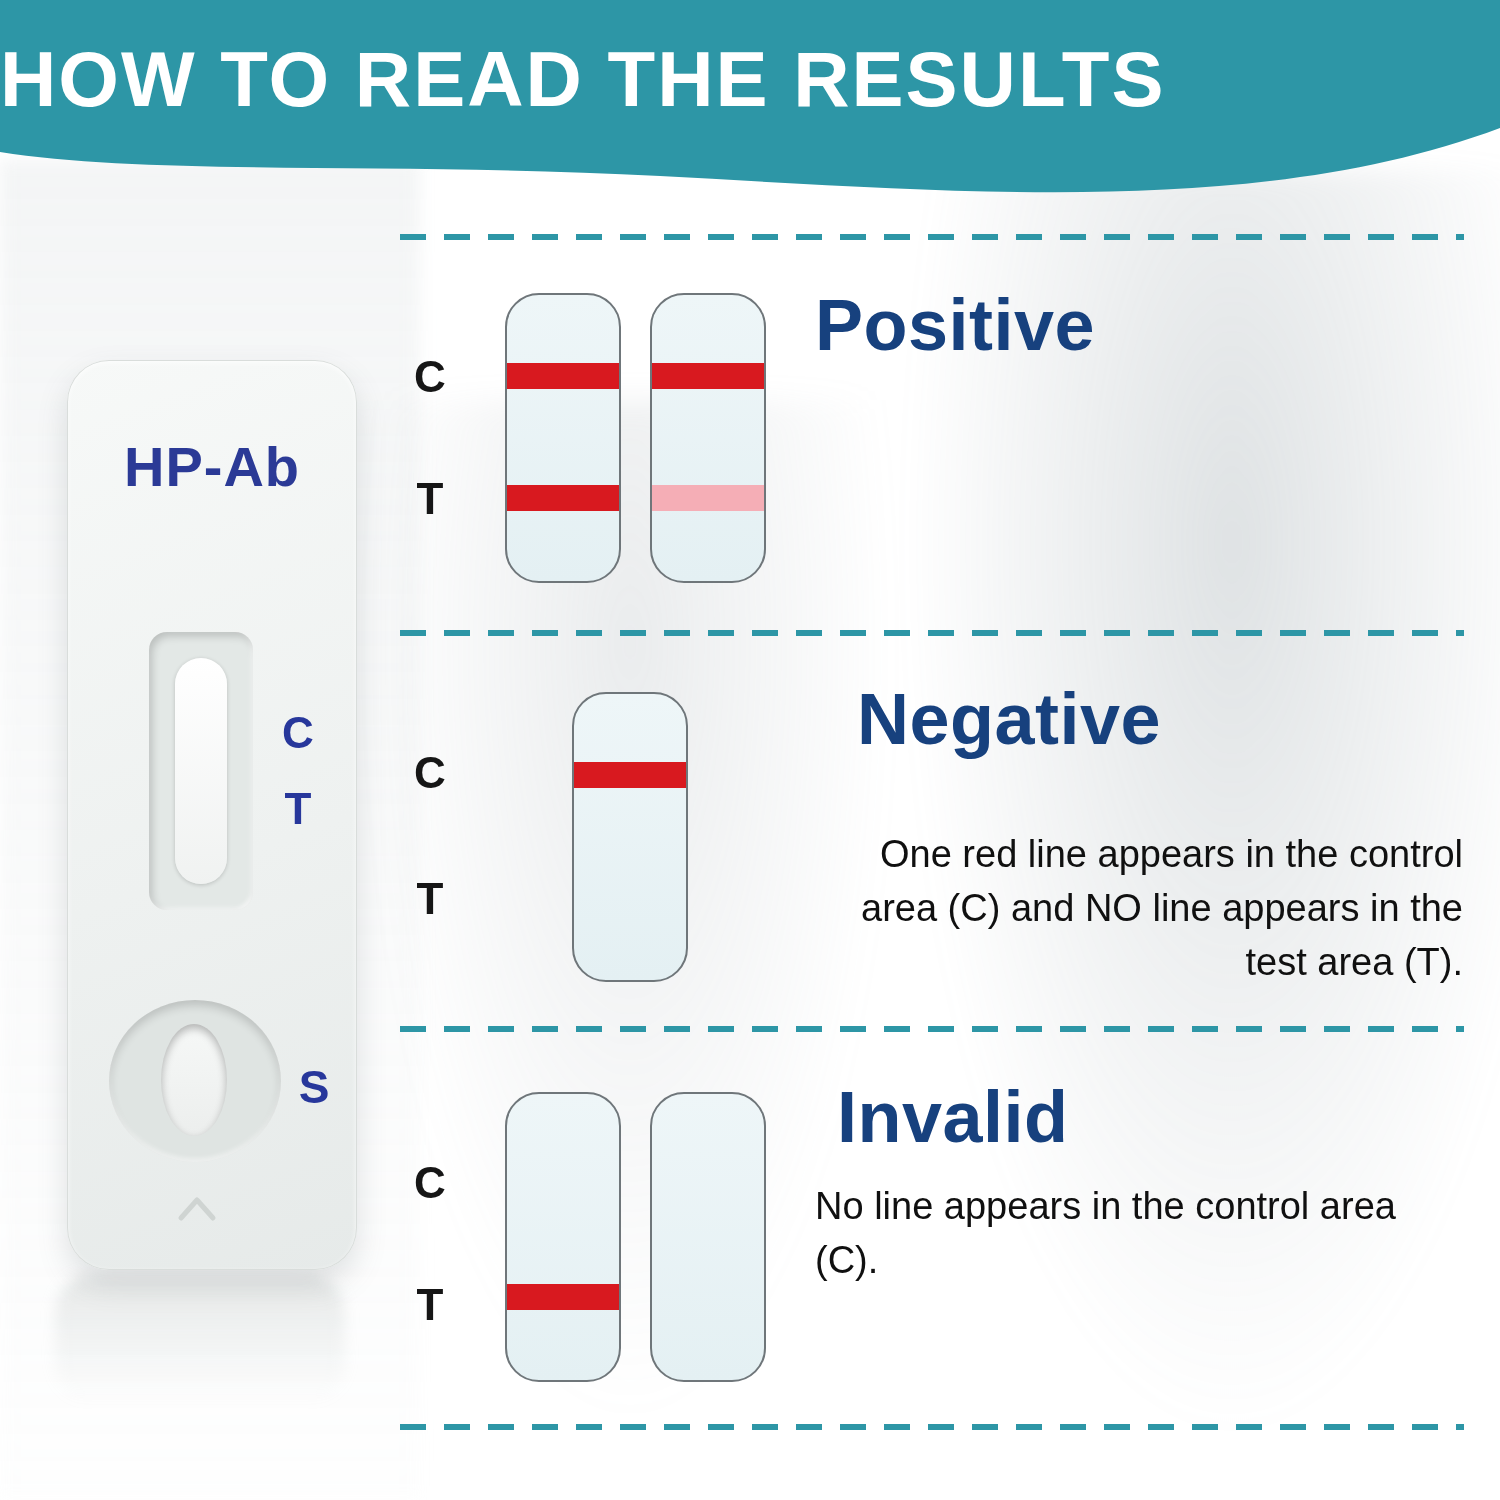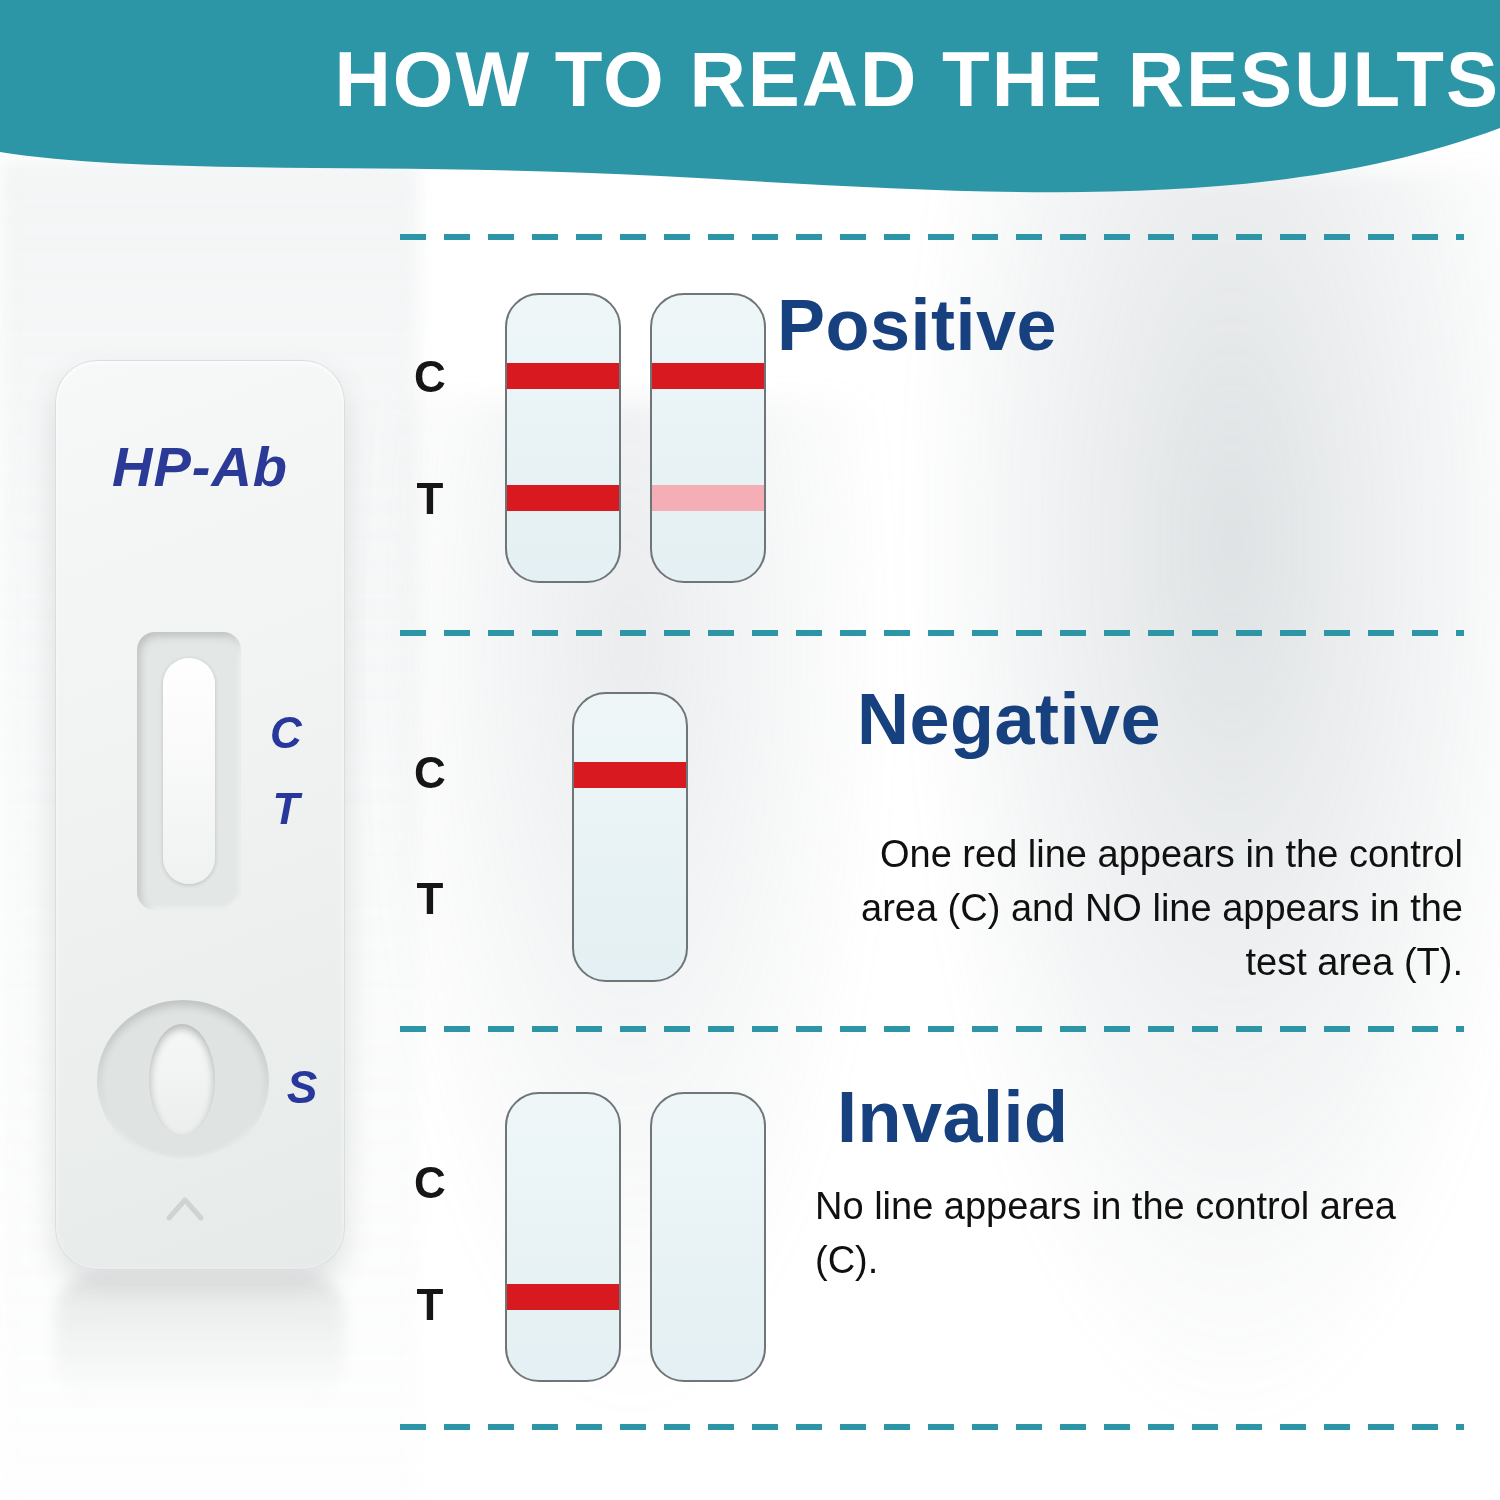--- a/index.html
+++ b/index.html
@@ -13,32 +13,32 @@
     filter:blur(12px);}
   .ghost-patient{left:340px;top:400px;width:580px;height:1100px;
     background:radial-gradient(ellipse at 50% 22%, rgba(150,160,166,0.20), rgba(150,160,166,0) 64%);
     filter:blur(14px);}
   .ghost-left{left:0;top:160px;width:420px;height:1340px;
     background:linear-gradient(180deg, rgba(210,216,218,0.25), rgba(230,234,235,0.05));
     filter:blur(8px);}
 
   
   .banner-svg{position:absolute;left:0;top:0;width:1500px;height:240px;}
-  .banner-title{position:absolute;left:0;top:34px;width:1500px;text-align:right;
+  .banner-title{position:absolute;left:0;top:34px;width:1500px;text-align:left;
     color:#ffffff;font-size:78px;font-weight:700;letter-spacing:2px;}
 
   
   .dash{position:absolute;left:400px;width:1064px;height:6px;
     background:repeating-linear-gradient(90deg,#2d96a6 0 26px, transparent 26px 44px);}
   .dash1{top:234px;} .dash2{top:630px;} .dash3{top:1026px;} .dash4{top:1424px;}
 
   
-  .cassette{position:absolute;left:55px;top:360px;width:290px;height:910px;border-radius:42px;
+  .cassette{position:absolute;left:67px;top:360px;width:290px;height:910px;border-radius:42px;
     background:linear-gradient(160deg,#f7f9f8 0%,#eef1f0 55%,#e6eae9 100%);
-    box-shadow:inset 0 0 0 1px #d9ddDB, inset 0 2px 6px rgba(255,255,255,0.9), 0 14px 30px rgba(90,100,105,0.18);font-style:italic;}
+    box-shadow:inset 0 0 0 1px #d9ddDB, inset 0 2px 6px rgba(255,255,255,0.9), 0 14px 30px rgba(90,100,105,0.18);}
   .cassette-reflection{position:absolute;left:55px;top:1274px;width:290px;height:130px;border-radius:40px;
     background:linear-gradient(180deg, rgba(190,197,195,0.35), rgba(190,197,195,0));filter:blur(7px);}
   .device-label{position:absolute;left:0;top:74px;width:100%;text-align:center;
     color:#2b3a96;font-weight:700;font-size:56px;letter-spacing:1px;}
   .device-window-outer{position:absolute;left:82px;top:272px;width:104px;height:278px;border-radius:18px;
     background:#e3e8e6;box-shadow:inset 3px 4px 8px rgba(0,0,0,0.18), inset -2px -2px 4px rgba(255,255,255,0.75);}
   .device-window-strip{position:absolute;left:26px;top:26px;width:52px;height:226px;border-radius:26px;
     background:linear-gradient(180deg,#ffffff,#f0f2f1);box-shadow:0 1px 4px rgba(0,0,0,0.18);}
   .device-c{position:absolute;left:206px;top:348px;width:50px;text-align:center;color:#27379b;font-weight:700;font-size:44px;}
   .device-t{position:absolute;left:206px;top:424px;width:50px;text-align:center;color:#27379b;font-weight:700;font-size:44px;}
@@ -58,21 +58,21 @@
   .line-pink{background:#f5aeb6;}
 
   .ct-label{position:absolute;width:54px;text-align:center;color:#161616;font-weight:700;font-size:44px;}
 
   .section-title{position:absolute;color:#17417e;font-weight:700;font-size:72px;letter-spacing:0.5px;}
   .section-desc{position:absolute;color:#101010;font-size:38px;line-height:1.42;width:648px;}
 
   
   .p-c{left:403px;top:352px;} .p-t{left:403px;top:474px;}
   .p-strip1{left:505px;top:293px;} .p-strip2{left:650px;top:293px;}
-  .p-title{left:777px;top:284px;} .p-desc{left:815px;top:386px;}
+  .p-title{left:815px;top:284px;} .p-desc{left:815px;top:386px;}
 
   
   .n-c{left:403px;top:748px;} .n-t{left:403px;top:874px;}
   .n-strip1{left:572px;top:692px;}
   .n-title{left:857px;top:678px;} .n-desc{left:815px;top:828px;text-align:right;}
 
   
   .i-c{left:403px;top:1158px;} .i-t{left:403px;top:1280px;}
   .i-strip1{left:505px;top:1092px;} .i-strip2{left:650px;top:1092px;}
   .i-title{left:837px;top:1076px;} .i-desc{left:815px;top:1180px;}

